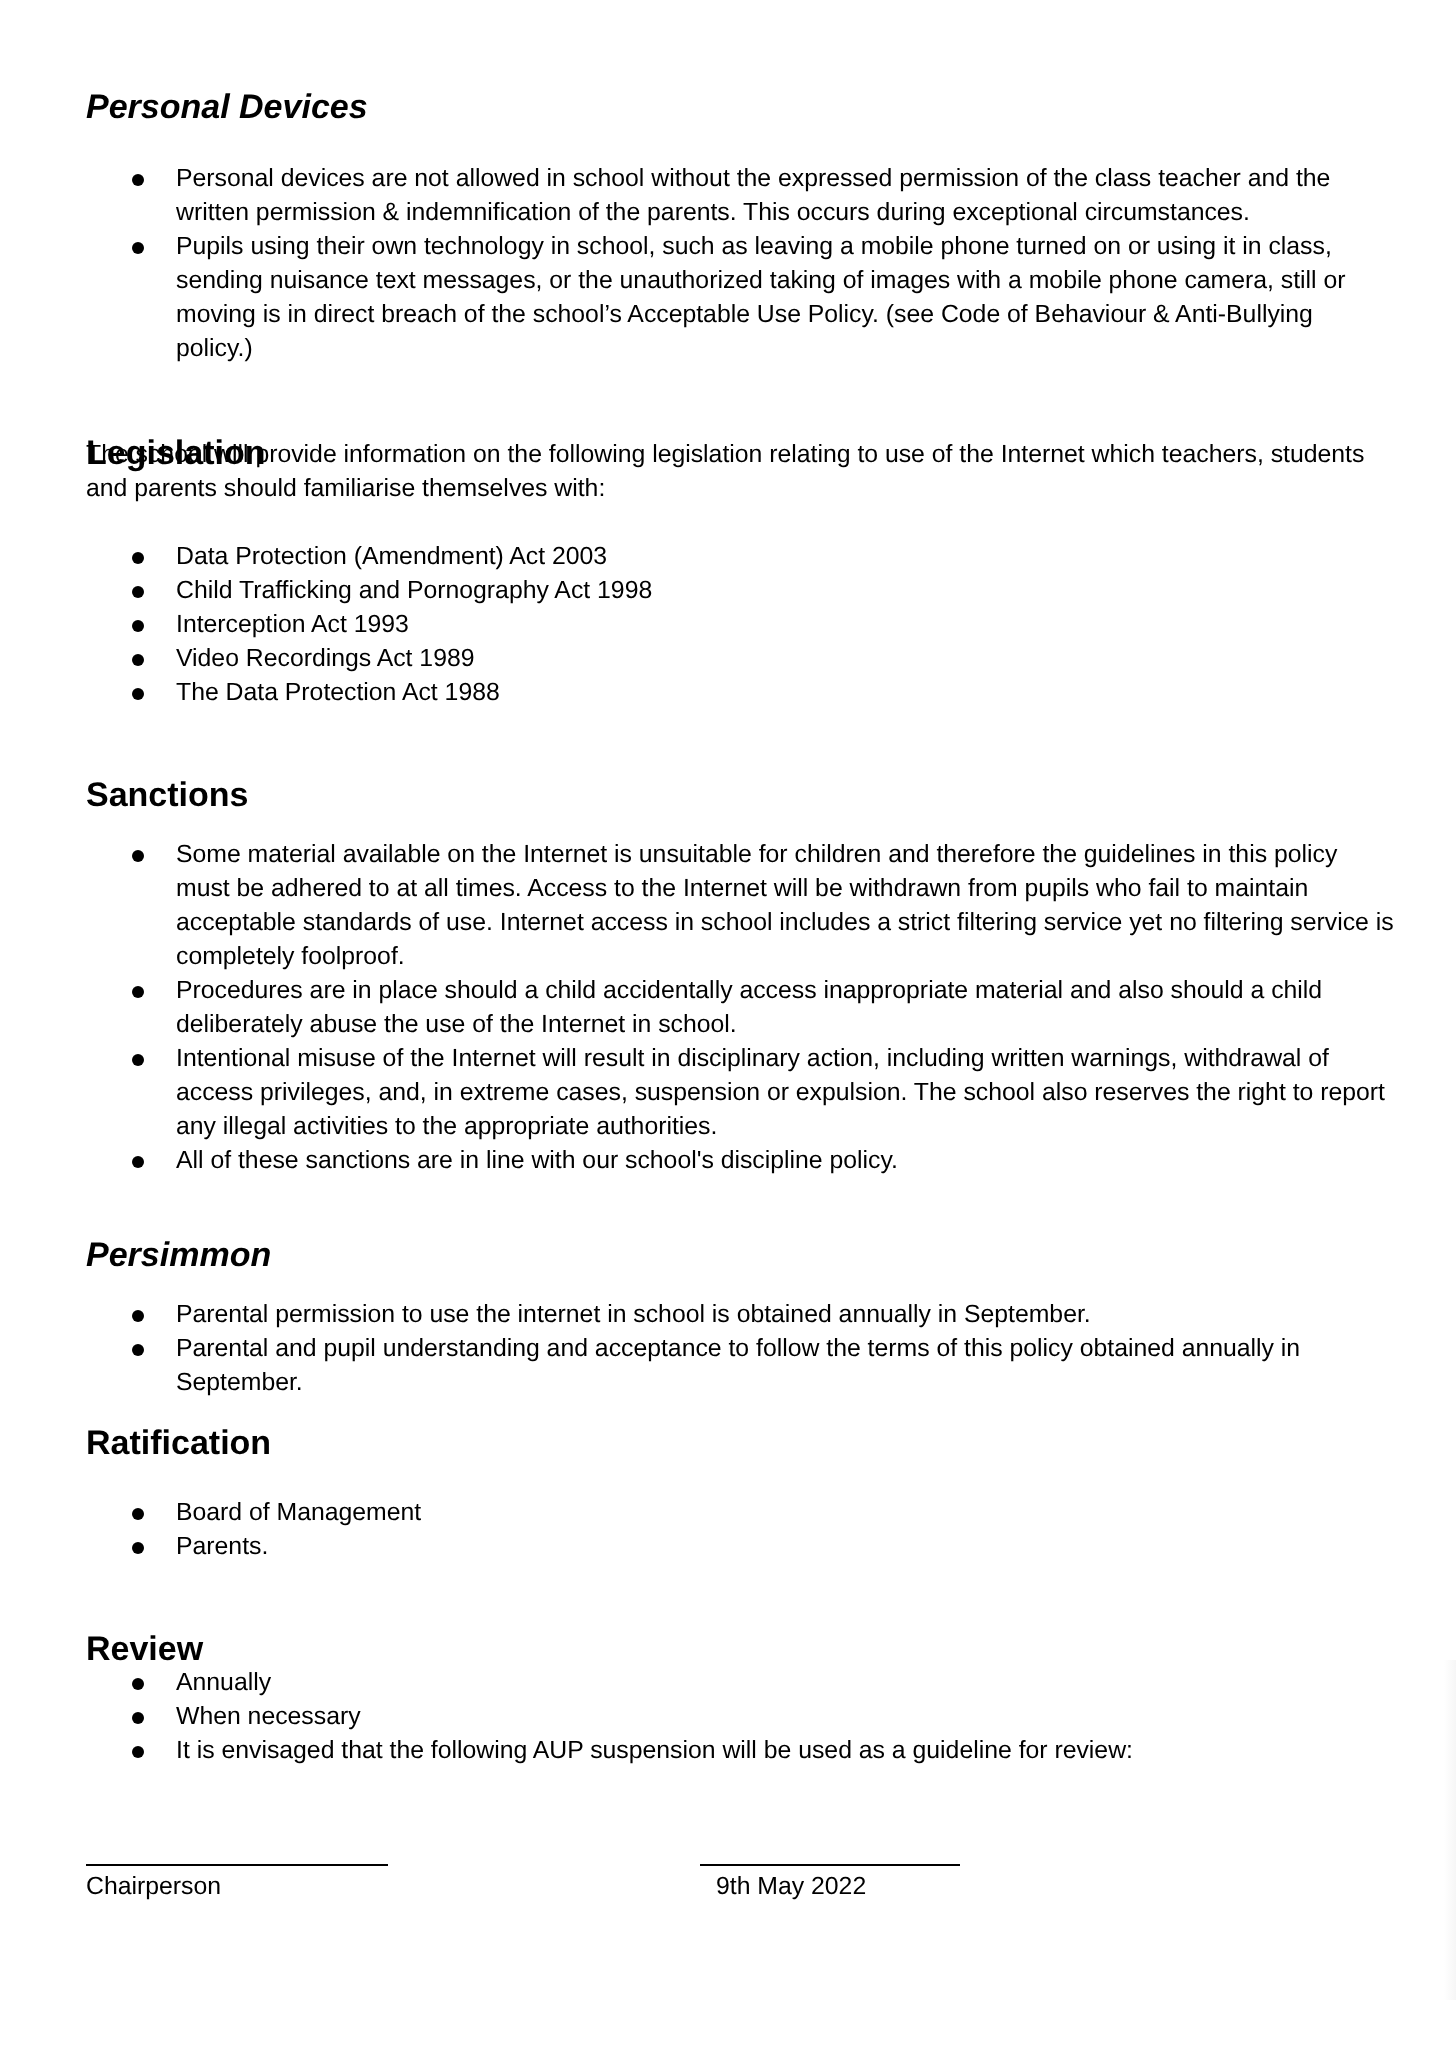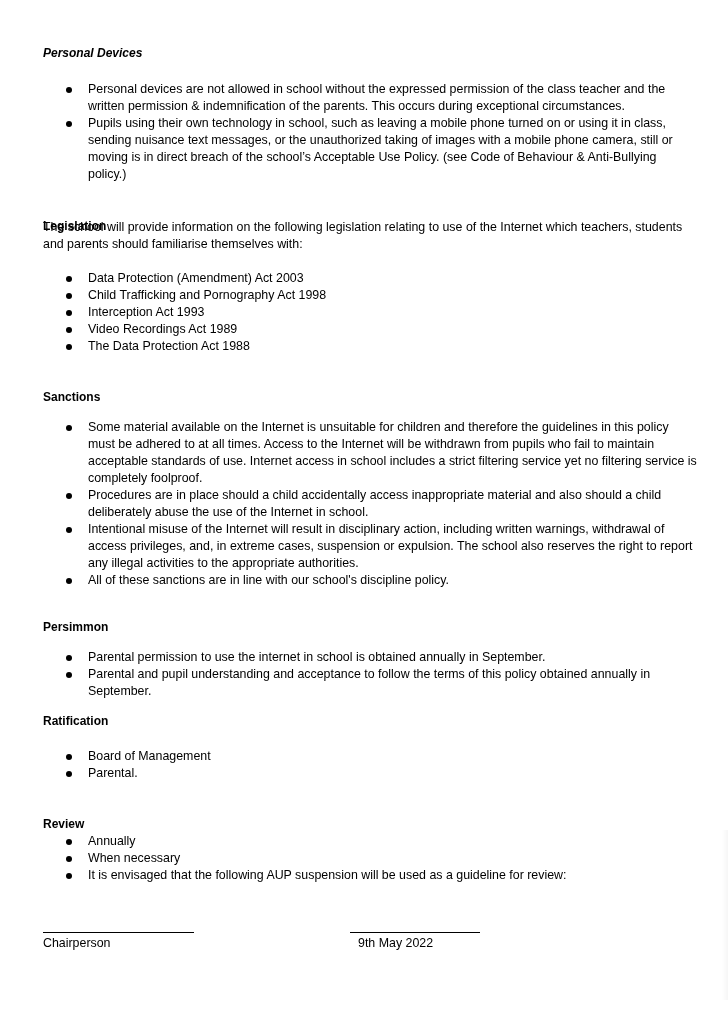--- a/index.html
+++ b/index.html
@@ -4,21 +4,21 @@
   <style>
     html, body { margin: 0; padding: 0; background: #ffffff; }
     body {
       width: 728px; height: 1024px; overflow: hidden; position: relative;
       font-family: "Liberation Sans", sans-serif;
       color: #000000;
       font-size: 12.4px;
       line-height: 17px;
     }
     .page { position: absolute; left: 43px; top: 0; width: 660px; }
-    .h { font-weight: bold; font-size: 12px; position: absolute; left: 0; white-space: nowrap; }
+    .h { font-weight: bold; font-size: 17px; position: absolute; left: 0; white-space: nowrap; }
     .h.italic { font-style: italic; }
     .para { position: absolute; left: 0; width: 640px; }
     ul.bl { list-style: none; margin: 0; padding: 0; position: absolute; left: 0; width: 655px; }
     ul.bl li { position: relative; padding-left: 45px; }
     ul.bl li .dot {
       position: absolute; left: 23px; top: 6px; width: 6px; height: 6px;
       border-radius: 50%; background: #000;
     }
     .sigline { position: absolute; border-top: 1px solid #000; height: 0; }
     .siglabel { position: absolute; white-space: nowrap; }
@@ -49,30 +49,30 @@
   </ul>
 
   <div class="h" style="top:389px;">Sanctions</div>
   <ul class="bl" style="top:419px;">
     <li><span class="dot"></span><span>Some material available on the Internet is unsuitable for children and therefore the guidelines in this policy must be adhered to at all times. Access to the Internet will be withdrawn from pupils who fail to maintain acceptable standards of use. Internet access in school includes a strict filtering service yet no filtering service is completely foolproof.</span></li>
     <li><span class="dot"></span><span>Procedures are in place should a child accidentally access inappropriate material and also should a child deliberately abuse the use of the Internet in school.</span></li>
     <li><span class="dot"></span><span>Intentional misuse of the Internet will result in disciplinary action, including written warnings, withdrawal of access privileges, and, in extreme cases, suspension or expulsion. The school also reserves the right to report any illegal activities to the appropriate authorities.</span></li>
     <li><span class="dot"></span><span>All of these sanctions are in line with our school's discipline policy.</span></li>
   </ul>
 
-  <div class="h" style="top:619px;">Persimmon</div>
+  <div class="h" style="top:619px;font-style:italic;">Persimmon</div>
   <ul class="bl" style="top:649px;">
     <li><span class="dot"></span><span>Parental permission to use the internet in school is obtained annually in September.</span></li>
     <li><span class="dot"></span><span>Parental and pupil understanding and acceptance to follow the terms of this policy obtained annually in September.</span></li>
   </ul>
 
   <div class="h" style="top:713px;">Ratification</div>
   <ul class="bl" style="top:748px;">
     <li><span class="dot"></span><span>Board of Management</span></li>
-    <li><span class="dot"></span><span>Parental.</span></li>
+    <li><span class="dot"></span><span>Parents.</span></li>
   </ul>
 
   <div class="h" style="top:816px;text-align:right;">Review</div>
   <ul class="bl" style="top:833px;">
     <li><span class="dot"></span><span>Annually</span></li>
     <li><span class="dot"></span><span>When necessary</span></li>
     <li><span class="dot"></span><span>It is envisaged that the following AUP suspension will be used as a guideline for review:</span></li>
   </ul>
 
   <div class="sigline" style="left:0; top:932px; width:151px;"></div>

